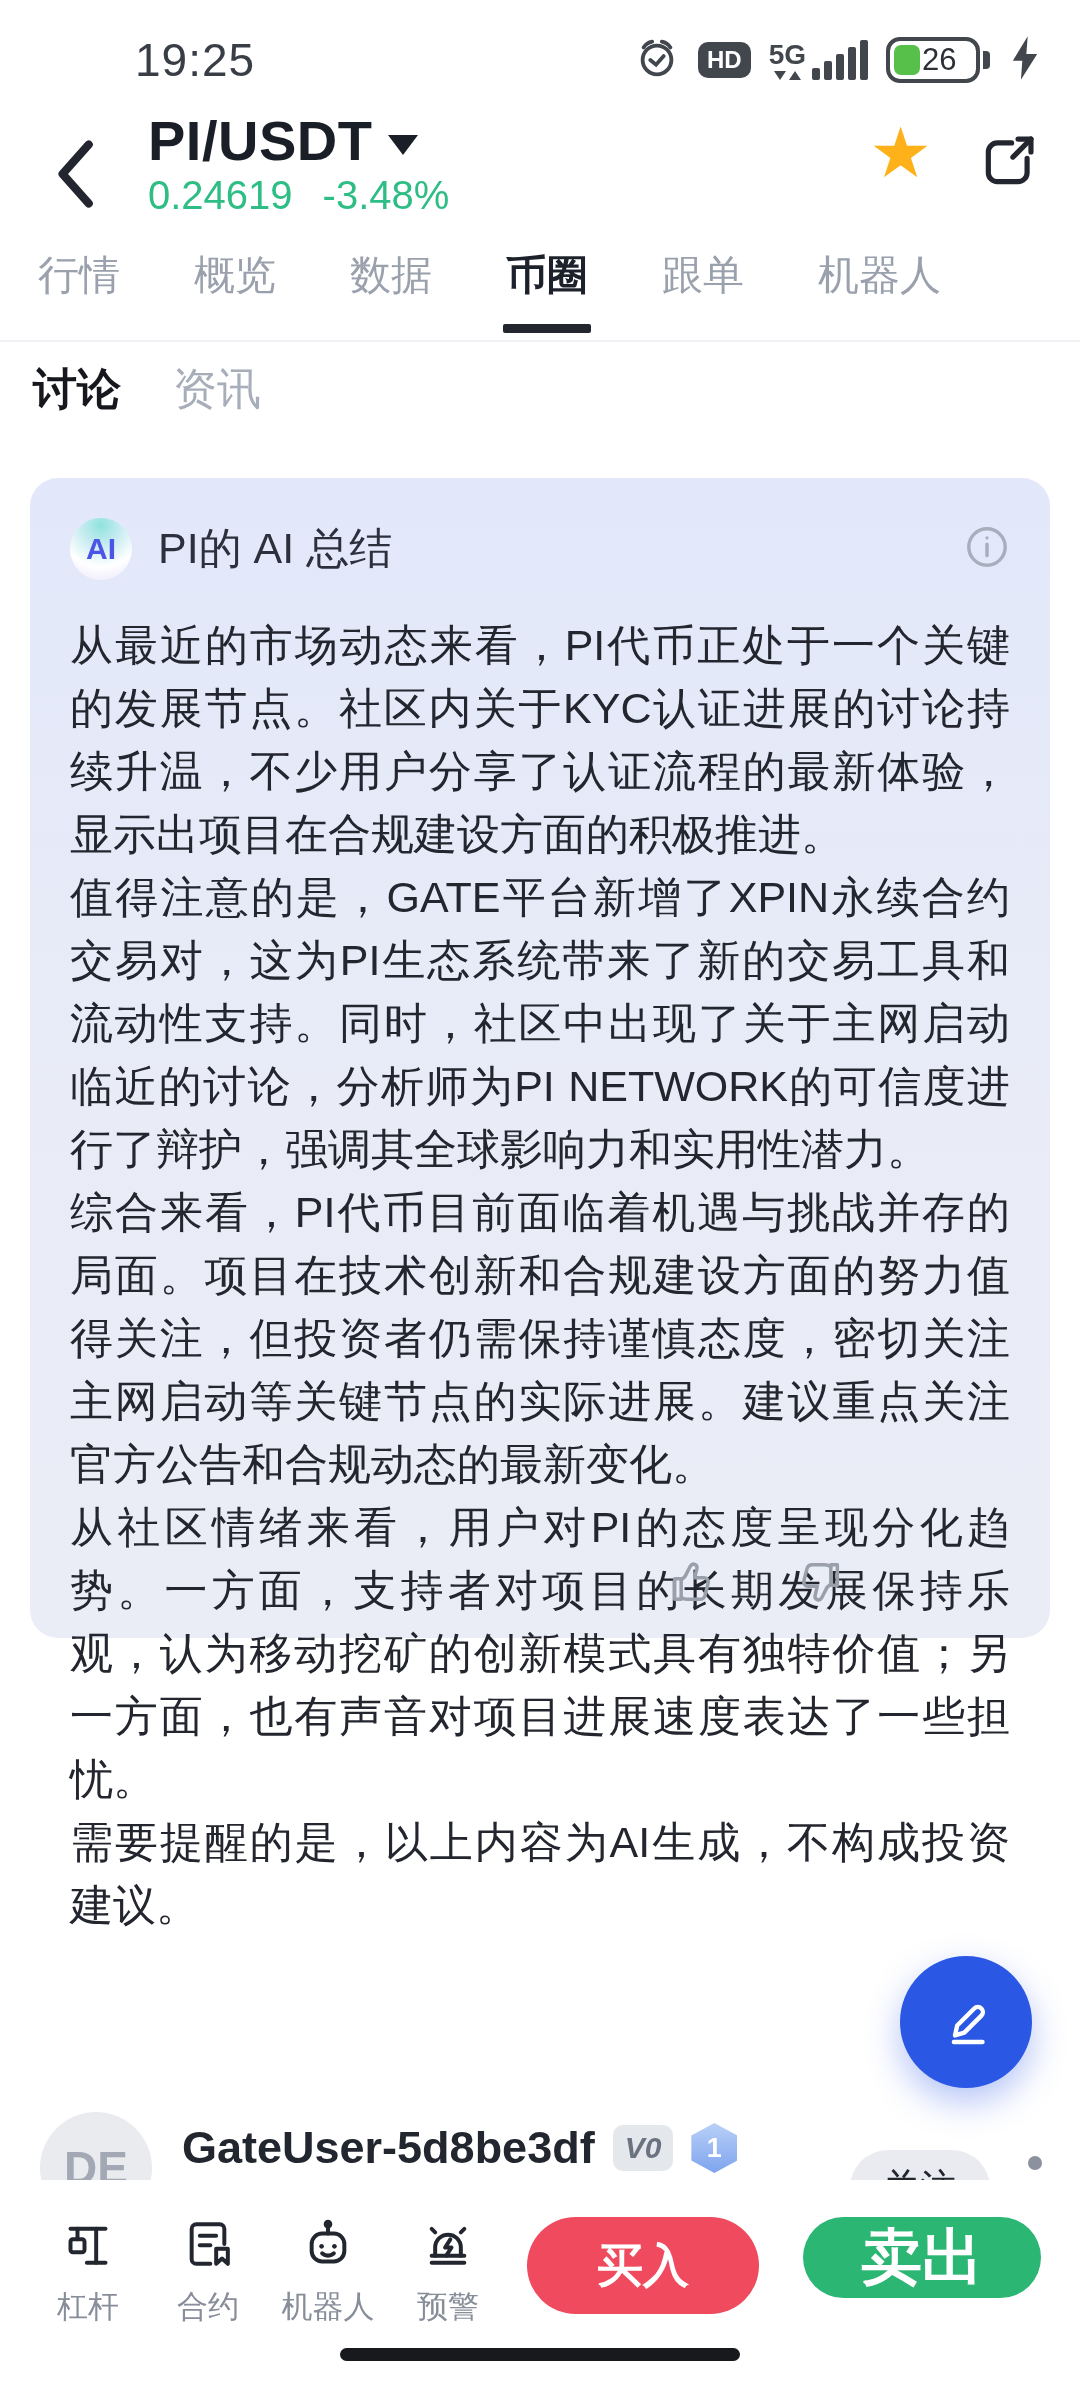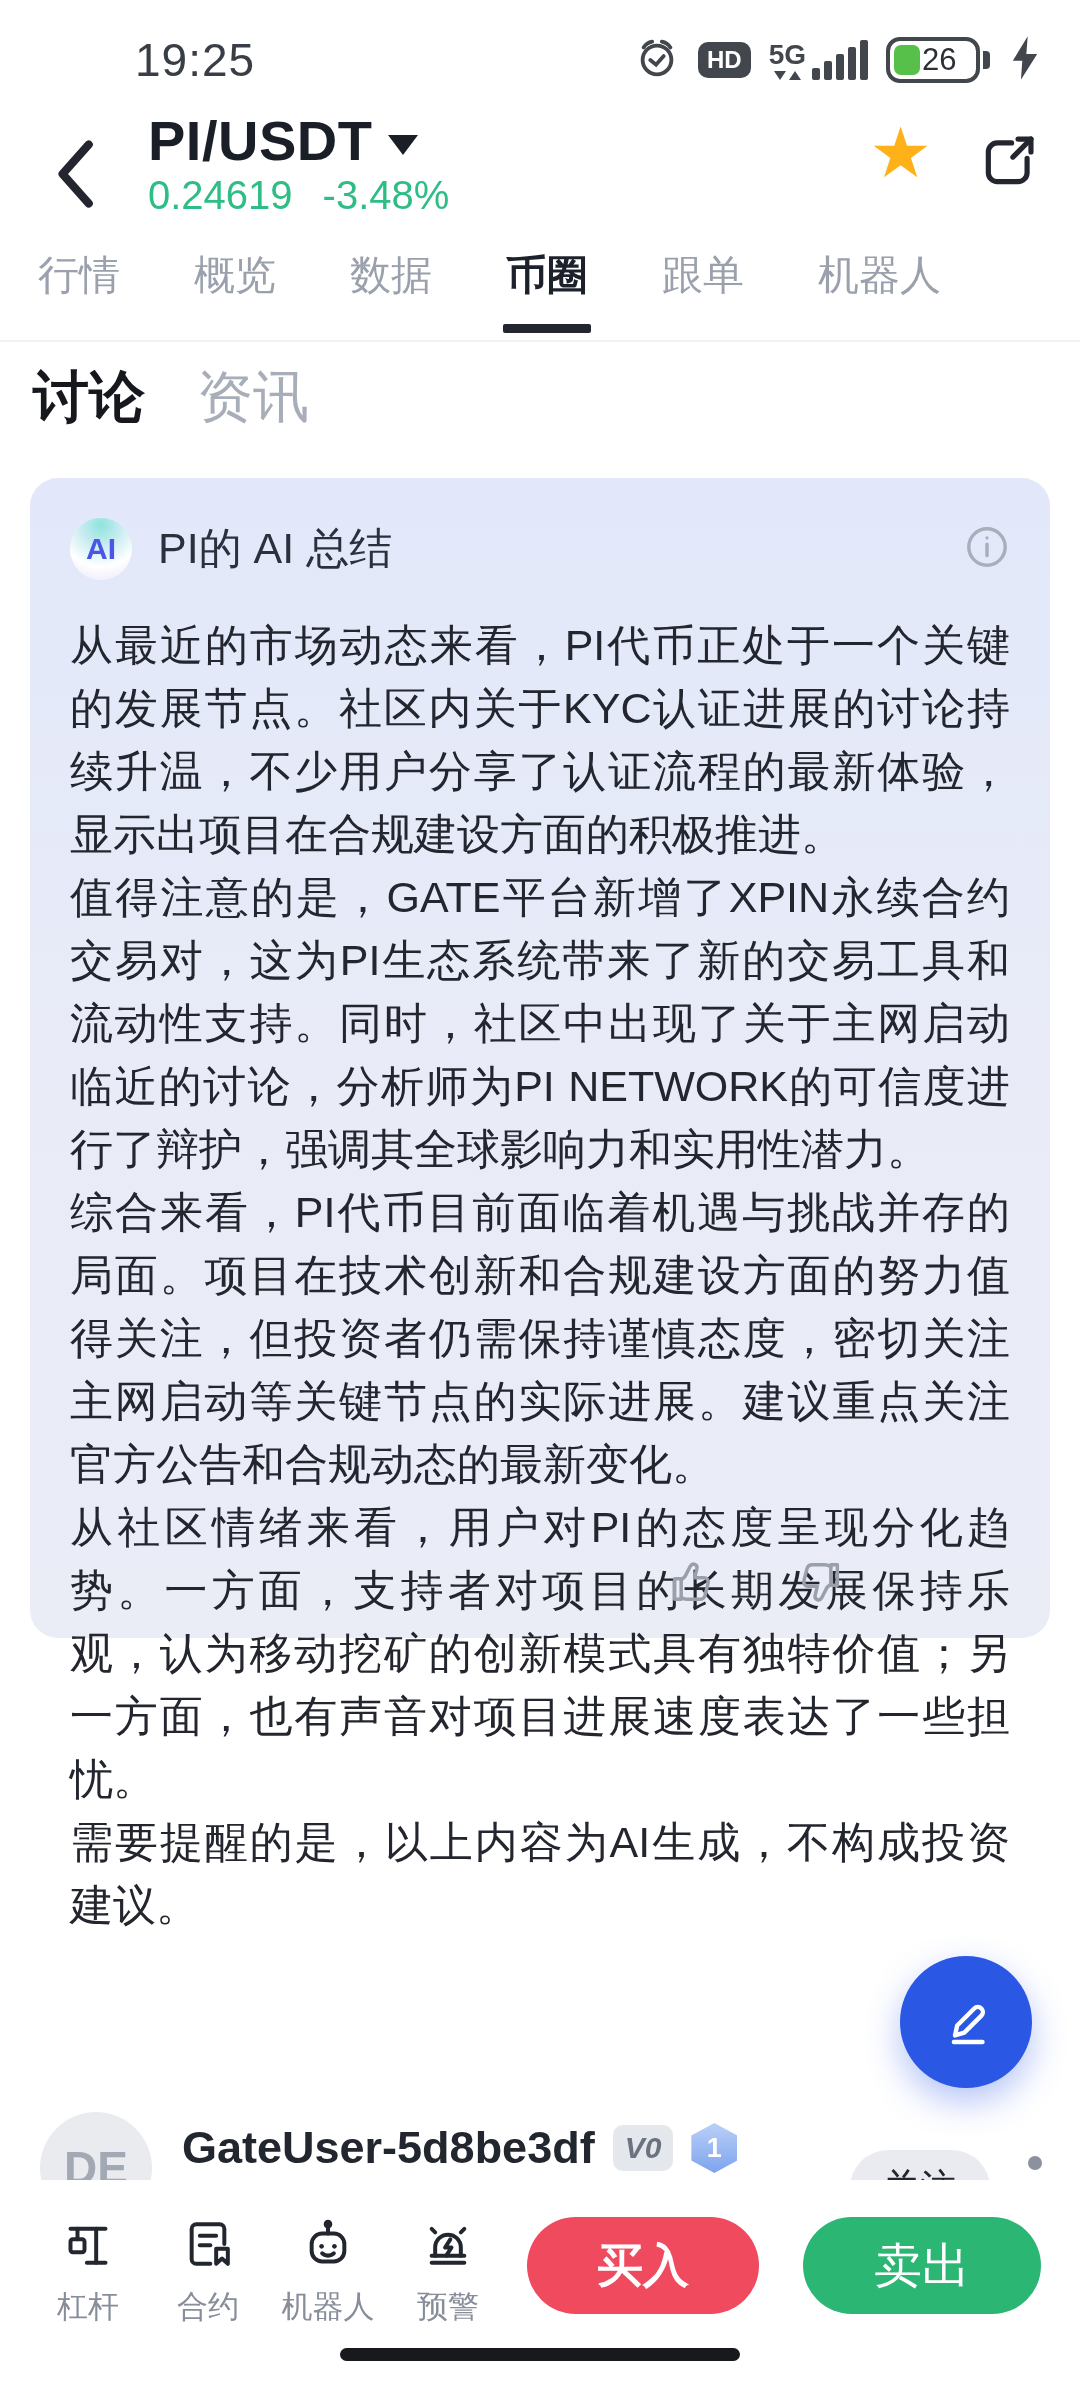--- a/index.html
+++ b/index.html
@@ -41,21 +41,21 @@
   .share { position:absolute; right:40px; top:22px; }
   
   .tabs { position:absolute; top:248px; left:38px; right:0; display:flex; gap:74px; }
   .tab { position:relative; font-size:41px; color:#9aa1ad; padding-bottom:30px; }
   .tab.active { color:#1d212b; font-weight:800; }
   .tab .underline { position:absolute; bottom:0; left:50%; transform:translateX(-50%);
     width:88px; height:9px; background:#23262e; border-radius:2px; }
   .tabs-divider { position:absolute; top:340px; left:0; right:0; height:2px; background:#f1f2f5; }
   
   .subtabs { position:absolute; top:360px; left:33px; display:flex; gap:52px; }
-  .subtab { font-size:56px; color:#a8aeb9; }
+  .subtab { font-size:44px; color:#a8aeb9; }
   .subtab.active { color:#16181d; font-weight:800; }
   
   .ai-card { position:absolute; left:30px; top:478px; width:1020px; height:1160px;
     border-radius:28px; background:linear-gradient(180deg,#e2e8fa 0%,#e9ecf7 55%,#eaecf6 100%); }
   .card-header { display:flex; align-items:center; gap:26px; padding:40px 40px 0 40px; }
   .ai-avatar { width:62px; height:62px; border-radius:50%;
     background:radial-gradient(circle at 50% 12%, #8fe3dd 0%, #c8ecf1 32%, #ffffff 66%, #e9e6fb 100%);
     display:flex; align-items:center; justify-content:center; }
   .ai-avatar span { font-size:30px; font-weight:800; color:#4b55e6; }
   .card-title { font-size:43px; color:#2b303c; font-weight:500; }
@@ -86,23 +86,23 @@
   .dots-menu { position:absolute; right:22px; top:58px; display:flex; flex-direction:column; gap:11px; }
   .dots-menu i { width:14px; height:14px; border-radius:50%; background:#8b919e; }
   
   .bottombar { position:absolute; left:0; top:2180px; width:1080px; height:220px; background:#ffffff; z-index:10; }
   .nav-items { position:absolute; left:28px; top:36px; display:flex; }
   .nav-item { width:120px; display:flex; flex-direction:column; align-items:center; gap:10px; }
   .nav-label { font-size:31px; color:#878d99; }
   .buy-btn { position:absolute; left:527px; top:37px; width:232px; height:97px; border-radius:49px;
     background:#F04A5F; display:flex; align-items:center; justify-content:center;
     color:#fff; font-size:46px; font-weight:700; }
-  .sell-btn { position:absolute; left:803px; top:37px; width:238px; height:97px; border-radius:49px;
+  .sell-btn { position:absolute; left:803px; top:37px; width:238px; height:81px; border-radius:49px;
     background:#2BB673; display:flex; align-items:center; justify-content:center;
-    color:#fff; font-size:48px; font-weight:400; }
+    color:#fff; font-size:61px; font-weight:700; }
   .home-indicator { position:absolute; left:340px; top:168px; width:400px; height:13px;
     border-radius:7px; background:#17191d; }
 </style>
 </head>
 <body>
 
 <div class="screen">
 
   <div class="statusbar">
     <div class="sb-time">19:25</div>

